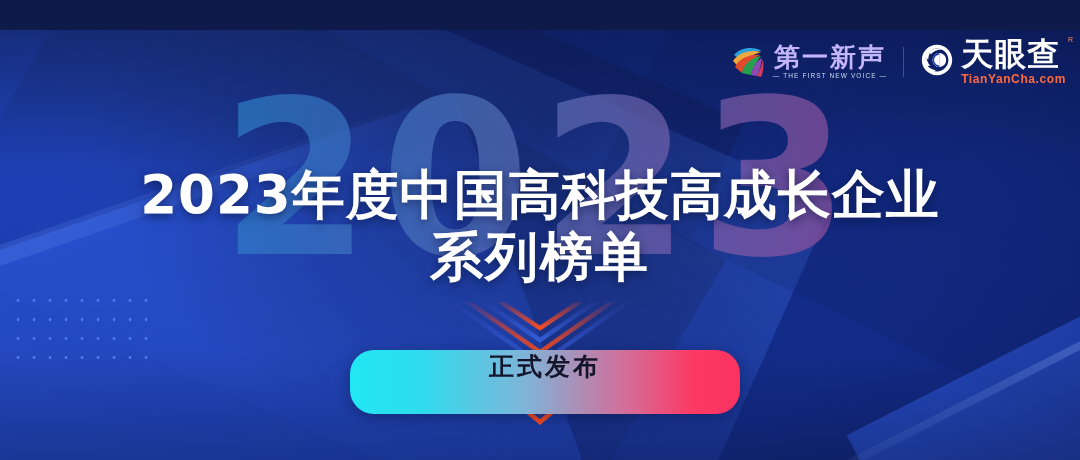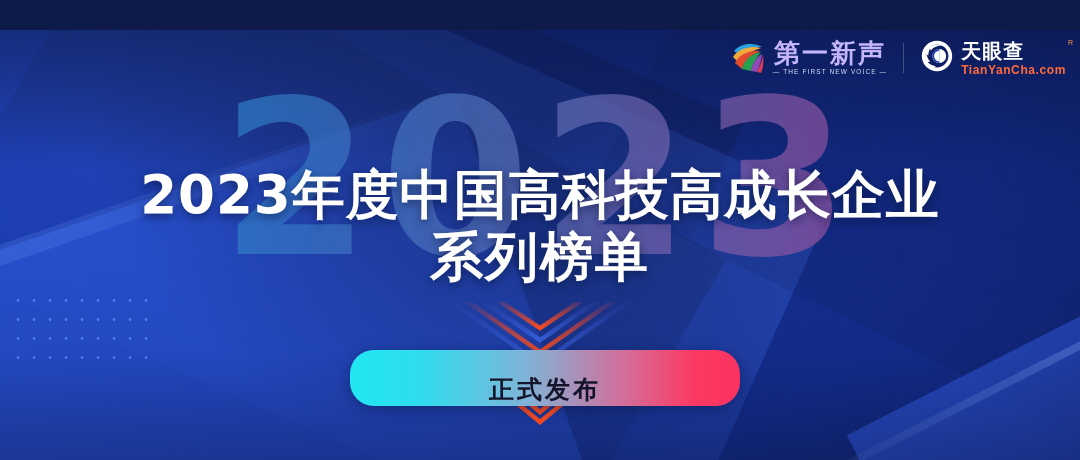--- a/index.html
+++ b/index.html
@@ -105,24 +105,24 @@
     color:#ffffff;font-weight:700;
     font-family:"DejaVu Sans","Liberation Sans",sans-serif;
     text-shadow:0 3px 10px rgba(6,14,50,.55);
     user-select:none;
   }
   .title .l1{font-size:53px;line-height:62px;letter-spacing:1px;white-space:nowrap;}
   .title .l2{font-size:53px;line-height:62px;letter-spacing:2px;}
 
   
   .cta{
-    position:absolute;left:350px;top:320px;width:390px;height:56px;
+    position:absolute;left:350px;top:320px;width:390px;height:64px;
     border-radius:24px;
     background:linear-gradient(90deg,#21e7f2 0%, #2fdcee 18%, #7fb4d8 45%, #d26f9b 70%, #fb3a63 88%, #fa3260 100%);
-    display:flex;align-items:flex-end;justify-content:center;
+    display:flex;align-items:flex-start;justify-content:center;
     box-shadow:0 3px 14px rgba(5,12,45,.35);
     cursor:pointer;border:none;padding:0;
   }
   .cta span{
     font-size:25px;font-weight:700;color:#14142a;letter-spacing:3px;
     font-family:"DejaVu Sans","Liberation Sans",sans-serif;
   }
 
   
   .logos{position:absolute;right:14px;top:8px;display:flex;align-items:center;gap:16px;}
@@ -132,21 +132,21 @@
   .dyxs-main{
     font-size:26px;font-weight:700;color:#c4b5fd;letter-spacing:2px;
     font-family:"DejaVu Sans","Liberation Sans",sans-serif;
   }
   .dyxs-sub{
     font-size:6.5px;color:#cfd9f2;letter-spacing:1.1px;margin-top:3px;
     font-family:"Liberation Sans",sans-serif;white-space:nowrap;
   }
   .tyc-text{display:flex;flex-direction:column;align-items:flex-start;line-height:1;position:relative;}
   .tyc-main{
-    font-size:20px;font-weight:700;color:#ffffff;letter-spacing:1px;
+    font-size:32px;font-weight:700;color:#ffffff;letter-spacing:1px;
     font-family:Liberation Serif, serif;
   }
   .tyc-sub{
     font-size:12px;font-weight:700;color:#ff6a3d;letter-spacing:.6px;margin-top:3px;
     font-family:"Liberation Sans",sans-serif;white-space:nowrap;
   }
   .tyc-r{
     position:absolute;right:-7px;top:-2px;font-size:7px;color:#ff8a4d;
   }
 </style>

